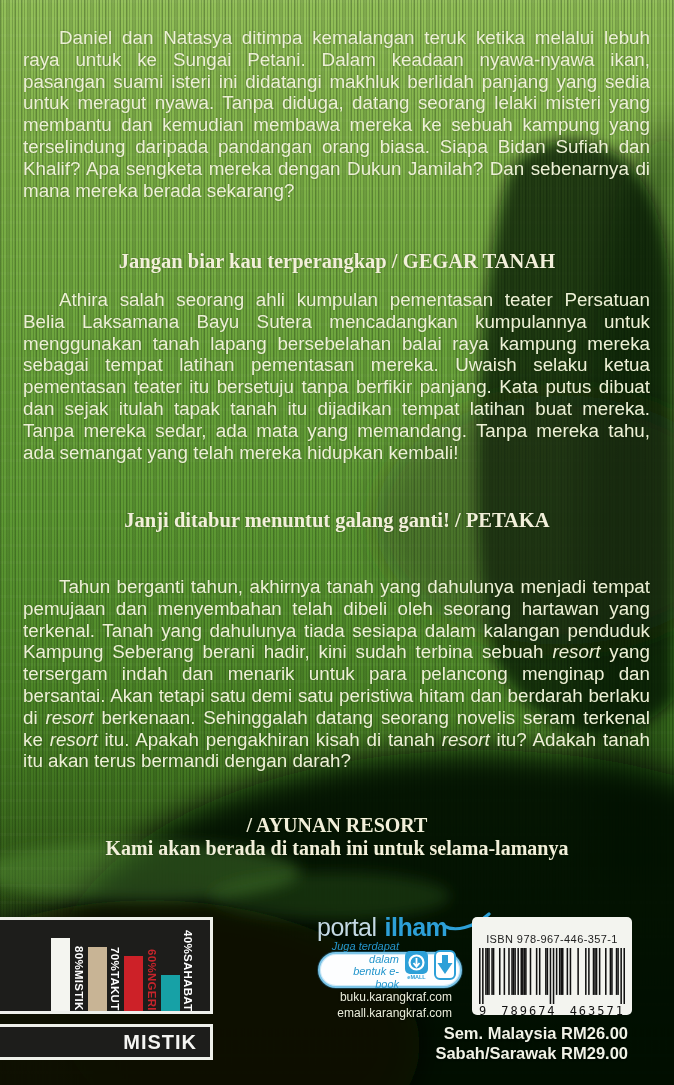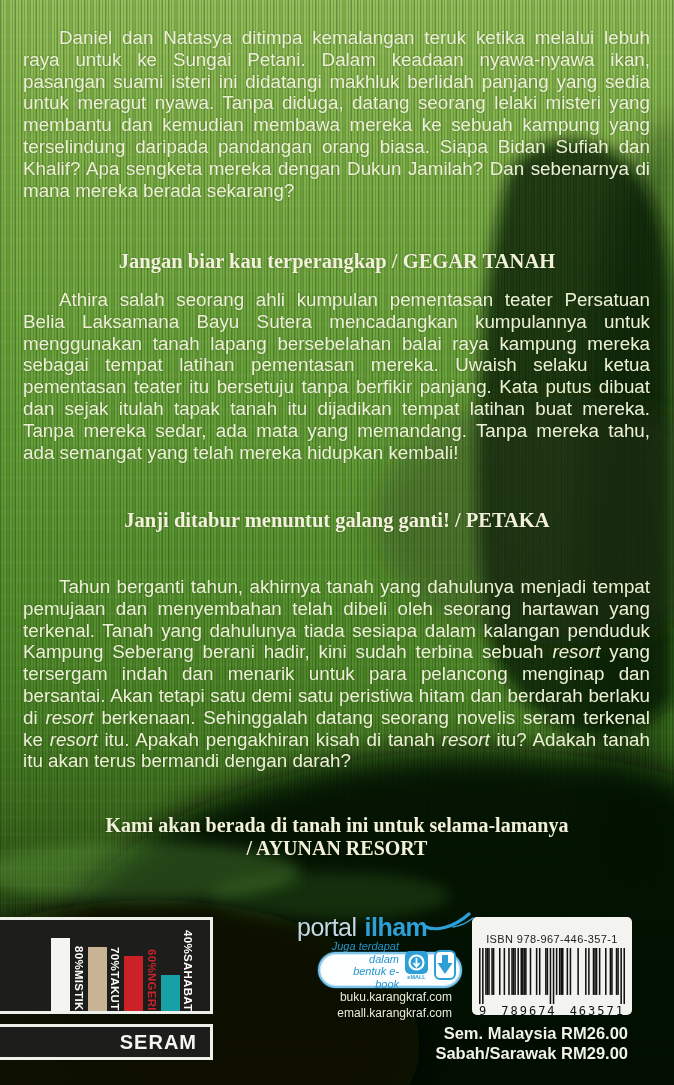--- a/index.html
+++ b/index.html
@@ -49,21 +49,21 @@
     letter-spacing:0.3px;line-height:1;white-space:nowrap;
   }
   .seram-box{
     position:absolute;left:-10px;top:1024px;width:223px;height:36px;
     box-sizing:border-box;border:3px solid #eef0ea;background:#1d1d1b;
     display:flex;align-items:center;justify-content:flex-end;padding-right:13px;
     color:#f5f5f2;font-weight:bold;font-size:20px;letter-spacing:1px;
   }
 
   
-  .logo{position:absolute;left:297px;top:910px;height:32px;display:flex;align-items:baseline;}
+  .logo{position:absolute;left:317px;top:910px;height:32px;display:flex;align-items:baseline;}
   .logo .part1{font-size:25px;color:#c3d8e3;letter-spacing:-0.5px;}
   .logo .part2{font-size:25px;font-weight:bold;color:#2da0d8;letter-spacing:-0.5px;margin-left:8px;}
   .logo svg{margin-left:-4px;}
   .ebook-badge{
     position:absolute;left:318px;top:952px;width:144px;height:36px;box-sizing:border-box;
     background:#fdfeff;border:2px solid #7cc5e8;border-radius:18px;
     box-shadow:inset 0 0 0 1px #d2ebf8, 0 0 0 1px rgba(40,130,180,0.35);
     display:flex;align-items:center;padding:2px 4px 12px 10px;gap:5px;
   }
   .ebook-text{flex:1;text-align:right;font-style:italic;font-size:11px;line-height:12.5px;color:#2596cc;}
@@ -121,22 +121,22 @@
 
     <div class="tagline" style="top:226px;margin-top:24px;">Jangan biar kau terperangkap / GEGAR TANAH</div>
 
     <div class="body-text" style="top:289px;">Athira salah seorang ahli kumpulan pementasan teater Persatuan Belia Laksamana Bayu Sutera mencadangkan kumpulannya untuk menggunakan tanah lapang bersebelahan balai raya kampung mereka sebagai tempat latihan pementasan mereka. Uwaish selaku ketua pementasan teater itu bersetuju tanpa berfikir panjang. Kata putus dibuat dan sejak itulah tapak tanah itu dijadikan tempat latihan buat mereka. Tanpa mereka sedar, ada mata yang memandang. Tanpa mereka tahu, ada semangat yang telah mereka hidupkan kembali!</div>
 
     <div class="tagline" style="top:509px;">Janji ditabur menuntut galang ganti! / PETAKA</div>
 
     <div class="body-text" style="top:576px;"><span>Tahun berganti tahun, akhirnya tanah yang dahulunya menjadi tempat pemujaan dan menyembahan telah dibeli oleh seorang hartawan yang terkenal. Tanah yang dahulunya tiada sesiapa dalam kalangan penduduk Kampung Seberang berani hadir, kini sudah terbina sebuah </span><span class="em">resort</span><span> yang tersergam indah dan menarik untuk para pelancong menginap dan bersantai. Akan tetapi satu demi satu peristiwa hitam dan berdarah berlaku di </span><span class="em">resort</span><span> berkenaan. Sehinggalah datang seorang novelis seram terkenal ke </span><span class="em">resort</span><span> itu. Apakah pengakhiran kisah di tanah </span><span class="em">resort</span><span> itu? Adakah tanah itu akan terus bermandi dengan darah?</span></div>
 
     <div class="tagline" style="top:814px;font-size:20px;">
+      <div>/ AYUNAN RESORT</div>
       <div>Kami akan berada di tanah ini untuk selama-lamanya</div>
-      <div>/ AYUNAN RESORT</div>
     </div>
 
     <div class="genre-box">
       <div class="genre-inner" id="genre-bars">
           <div class="gm-item">
             <div class="gm-bar" style="height: 73px; background: rgb(244, 245, 240);"></div>
             <div class="gm-label" style="color: rgb(255, 255, 255);">80%MISTIK</div>
           </div>
           <div class="gm-item">
             <div class="gm-bar" style="height: 64px; background: rgb(200, 180, 149);"></div>
@@ -147,21 +147,21 @@
             <div class="gm-label" style="color: rgb(198, 36, 43);">60%NGERI</div>
           </div>
           <div class="gm-item">
             <div class="gm-bar" style="height: 36px; background: rgb(23, 161, 166);"></div>
             <div class="gm-label" style="color: rgb(255, 255, 255);">40%SAHABAT</div>
           </div>
         </div>
     </div>
 
     <div class="seram-box">
-      <span>SERAM</span>
+      <span>MISTIK</span>
     </div>
 
     <div class="logo">
       <span class="part1">portal</span>
         <span class="part2">ilham</span>
       <svg width="52" height="26" viewBox="0 0 52 26" aria-hidden="true">
         <path d="M1,16 C12,22 30,18 46,4" fill="none" stroke="#2da0d8" stroke-width="3.2" stroke-linecap="round"></path>
         <path d="M30,17 C38,16 45,12 50,8" fill="none" stroke="#2da0d8" stroke-width="1.6" stroke-linecap="round"></path>
       </svg>
     </div>

